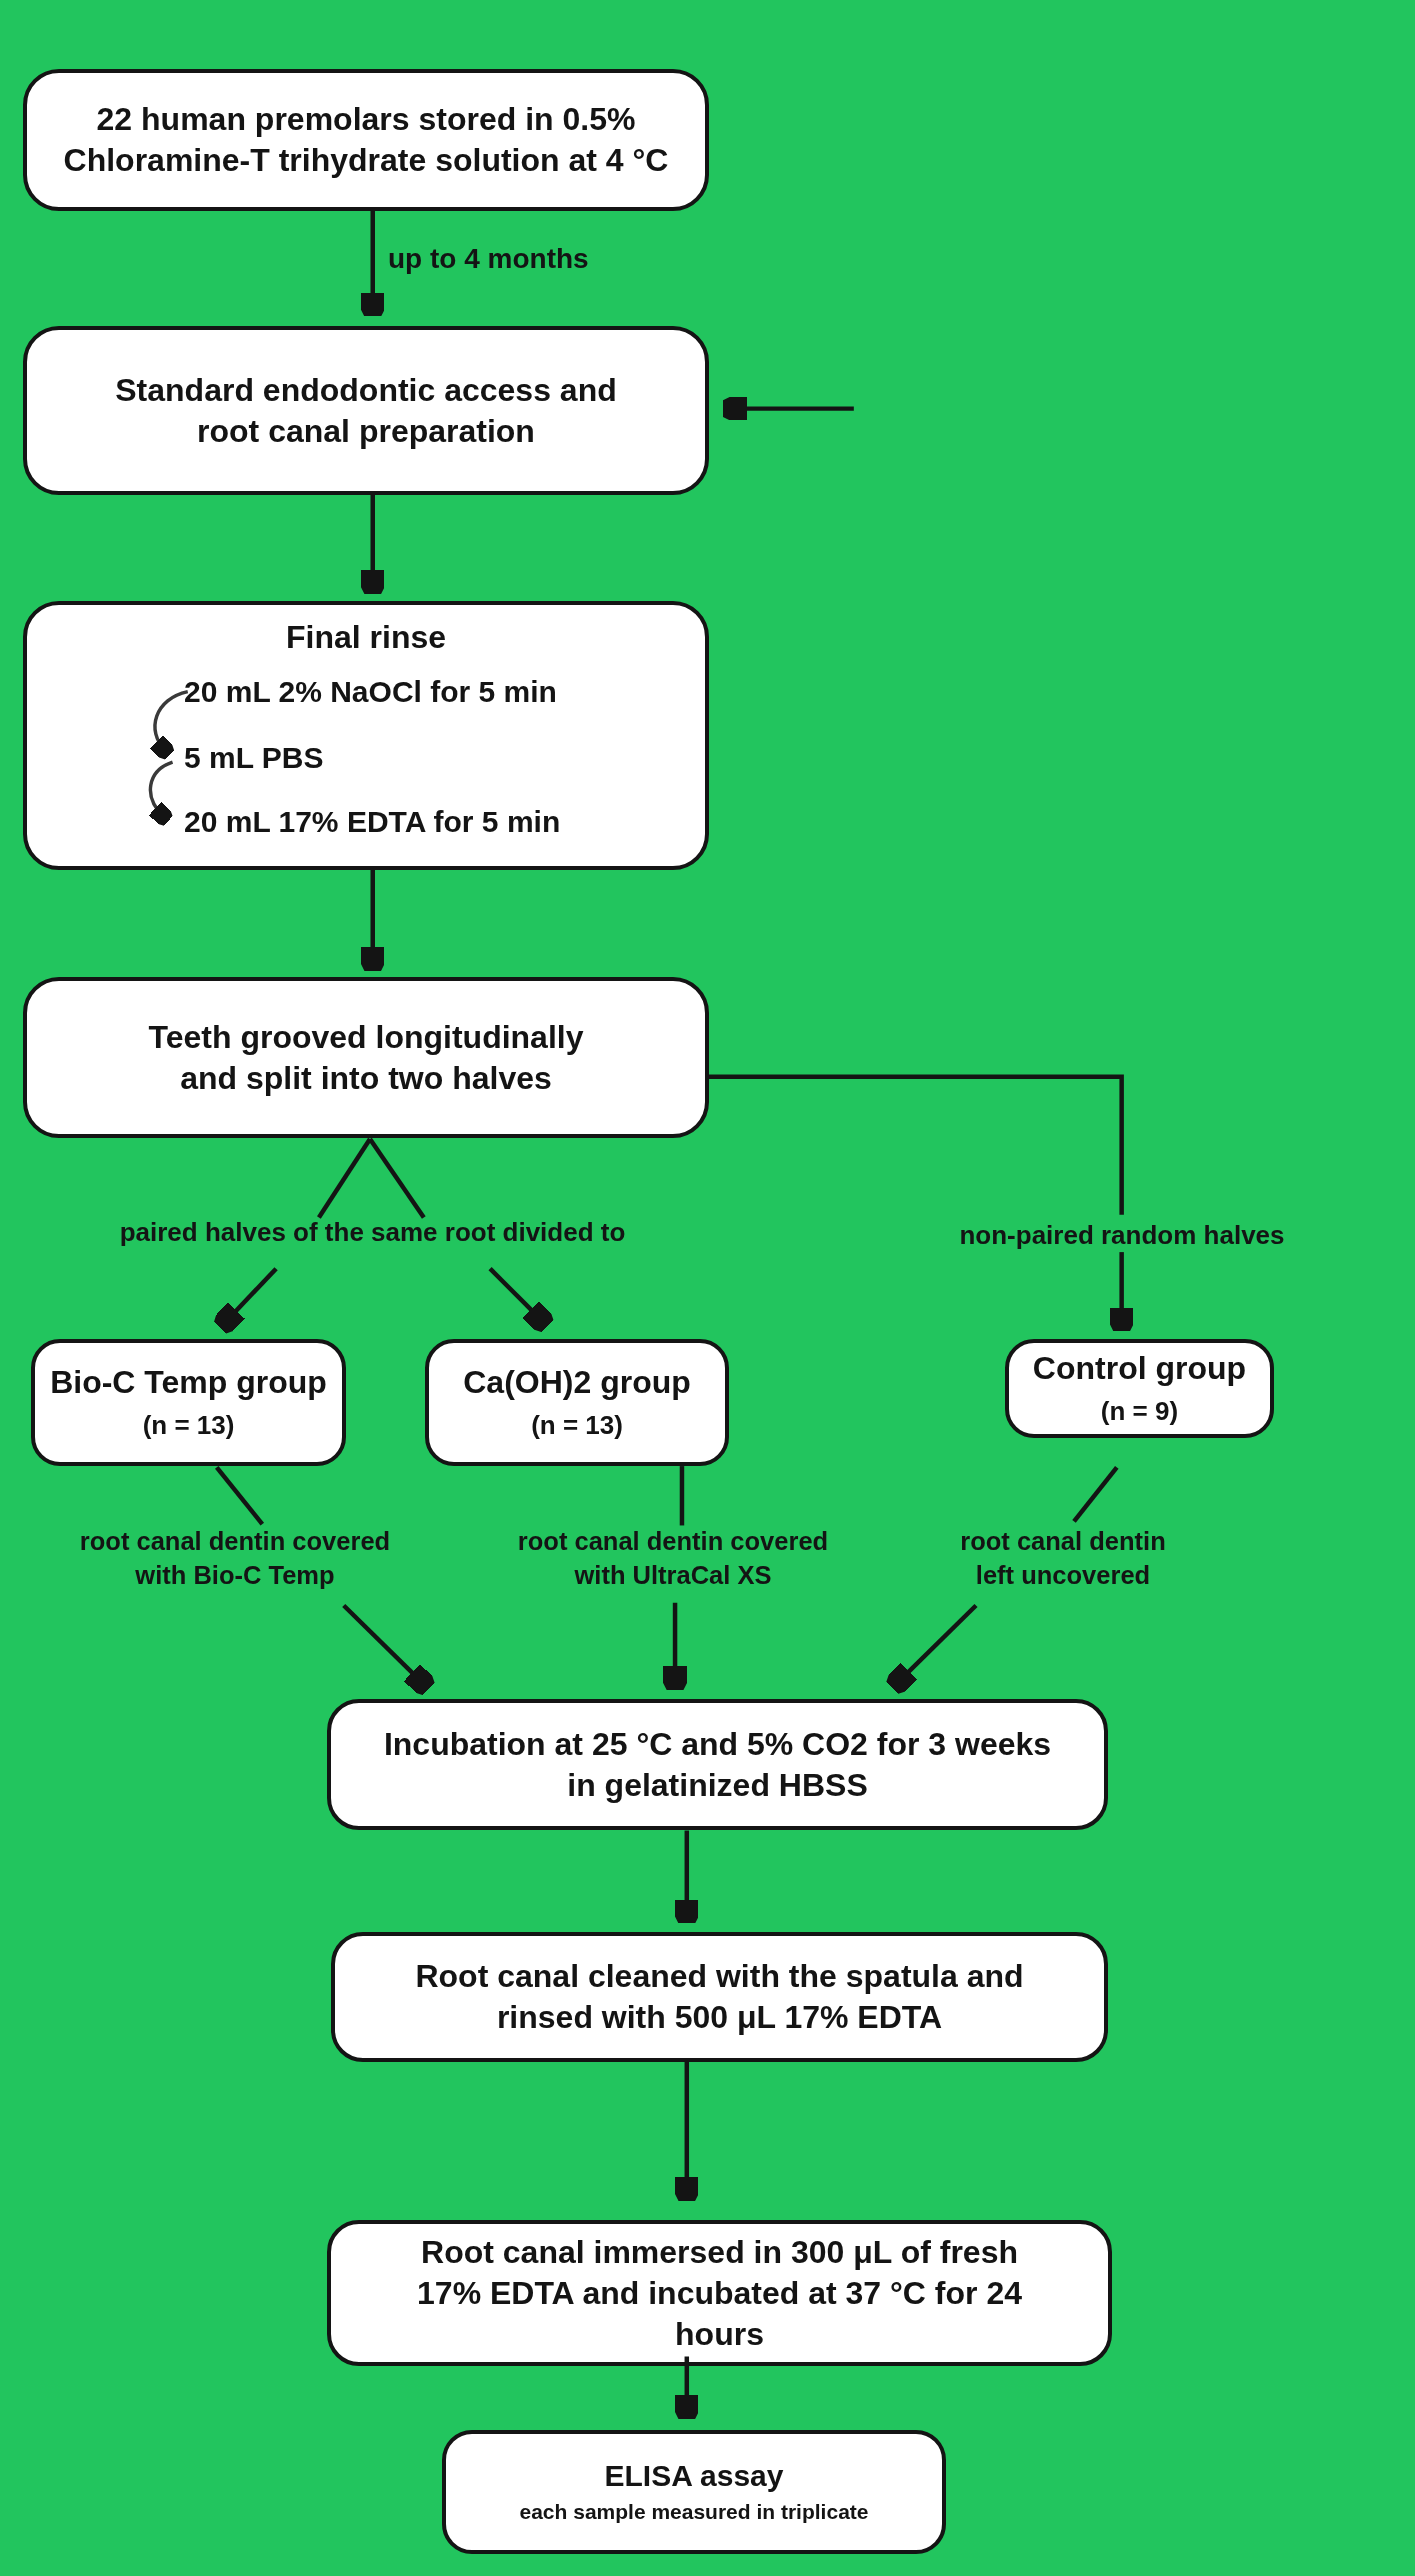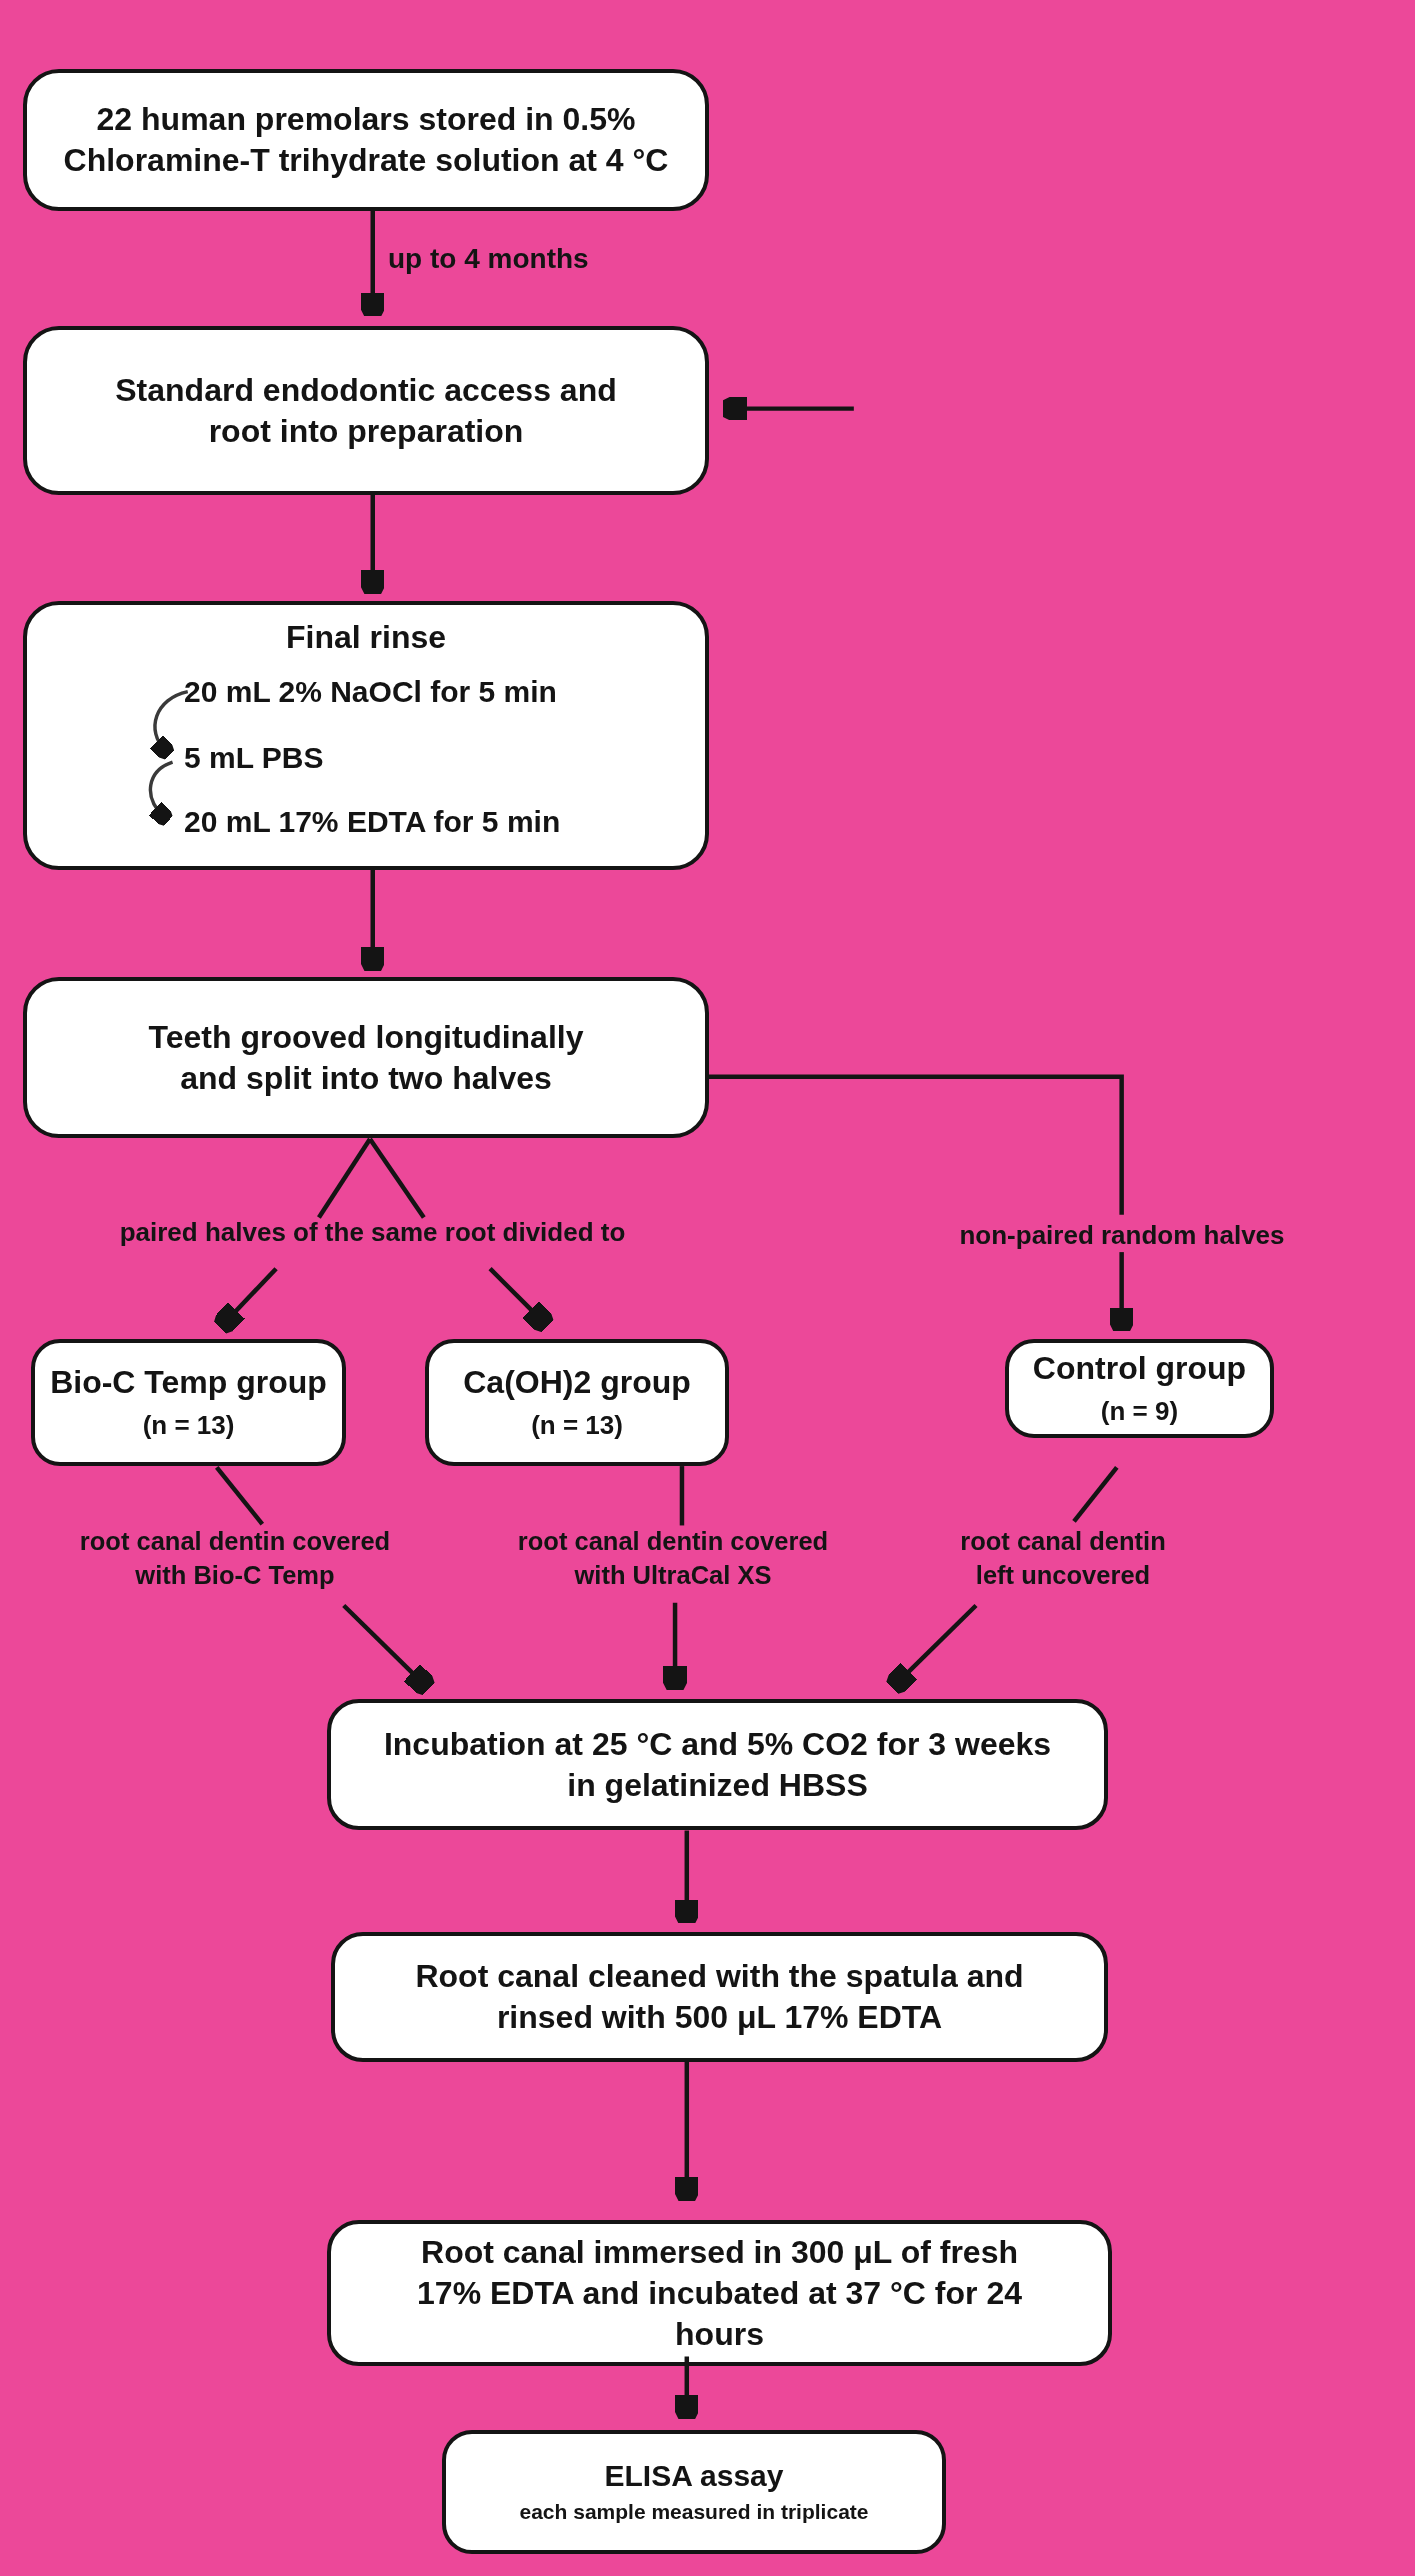--- a/index.html
+++ b/index.html
@@ -4,21 +4,21 @@
 <style>
   html, body {
     margin: 0;
     padding: 0;
     background: #ffffff;
   }
   #canvas {
     position: relative;
     width: 1415px;
     height: 2576px;
-    background: #ec4899;
+    background: #22c55e;
     font-family: "Liberation Sans", sans-serif;
     color: #141414;
     overflow: hidden;
   }
   .node {
     position: absolute;
     box-sizing: border-box;
     border: 4.8px solid #141414;
     border-radius: 36px;
     background: #ffffff;
@@ -84,21 +84,21 @@
 </style>
 </head>
 <body>
 
 <div id="canvas">
 
   <div class="node" style="left:23px; top:69px; width:686px; height:142px; padding:0 5.5px;">22 human premolars stored in 0.5%
 Chloramine-T trihydrate solution at 4 °C</div>
 
   <div class="node" style="left:23px; top:326px; width:686px; height:169px; padding:0 5.5px;">Standard endodontic access and
-root into preparation</div>
+root canal preparation</div>
 
 
   <div class="node" style="left:23px; top:601px; width:686px; height:269px;">
     <div id="rinse-title">Final rinse</div>
     <div class="rinse-step" style="top:67px;">20 mL 2% NaOCl for 5 min</div>
     <div class="rinse-step" style="top:133px;">5 mL PBS</div>
     <div class="rinse-step" style="top:197px;">20 mL 17% EDTA for 5 min</div>
   </div>
 
   <div class="node" style="left:23px; top:977px; width:686px; height:161px; padding:0 5.5px;">Teeth grooved longitudinally

